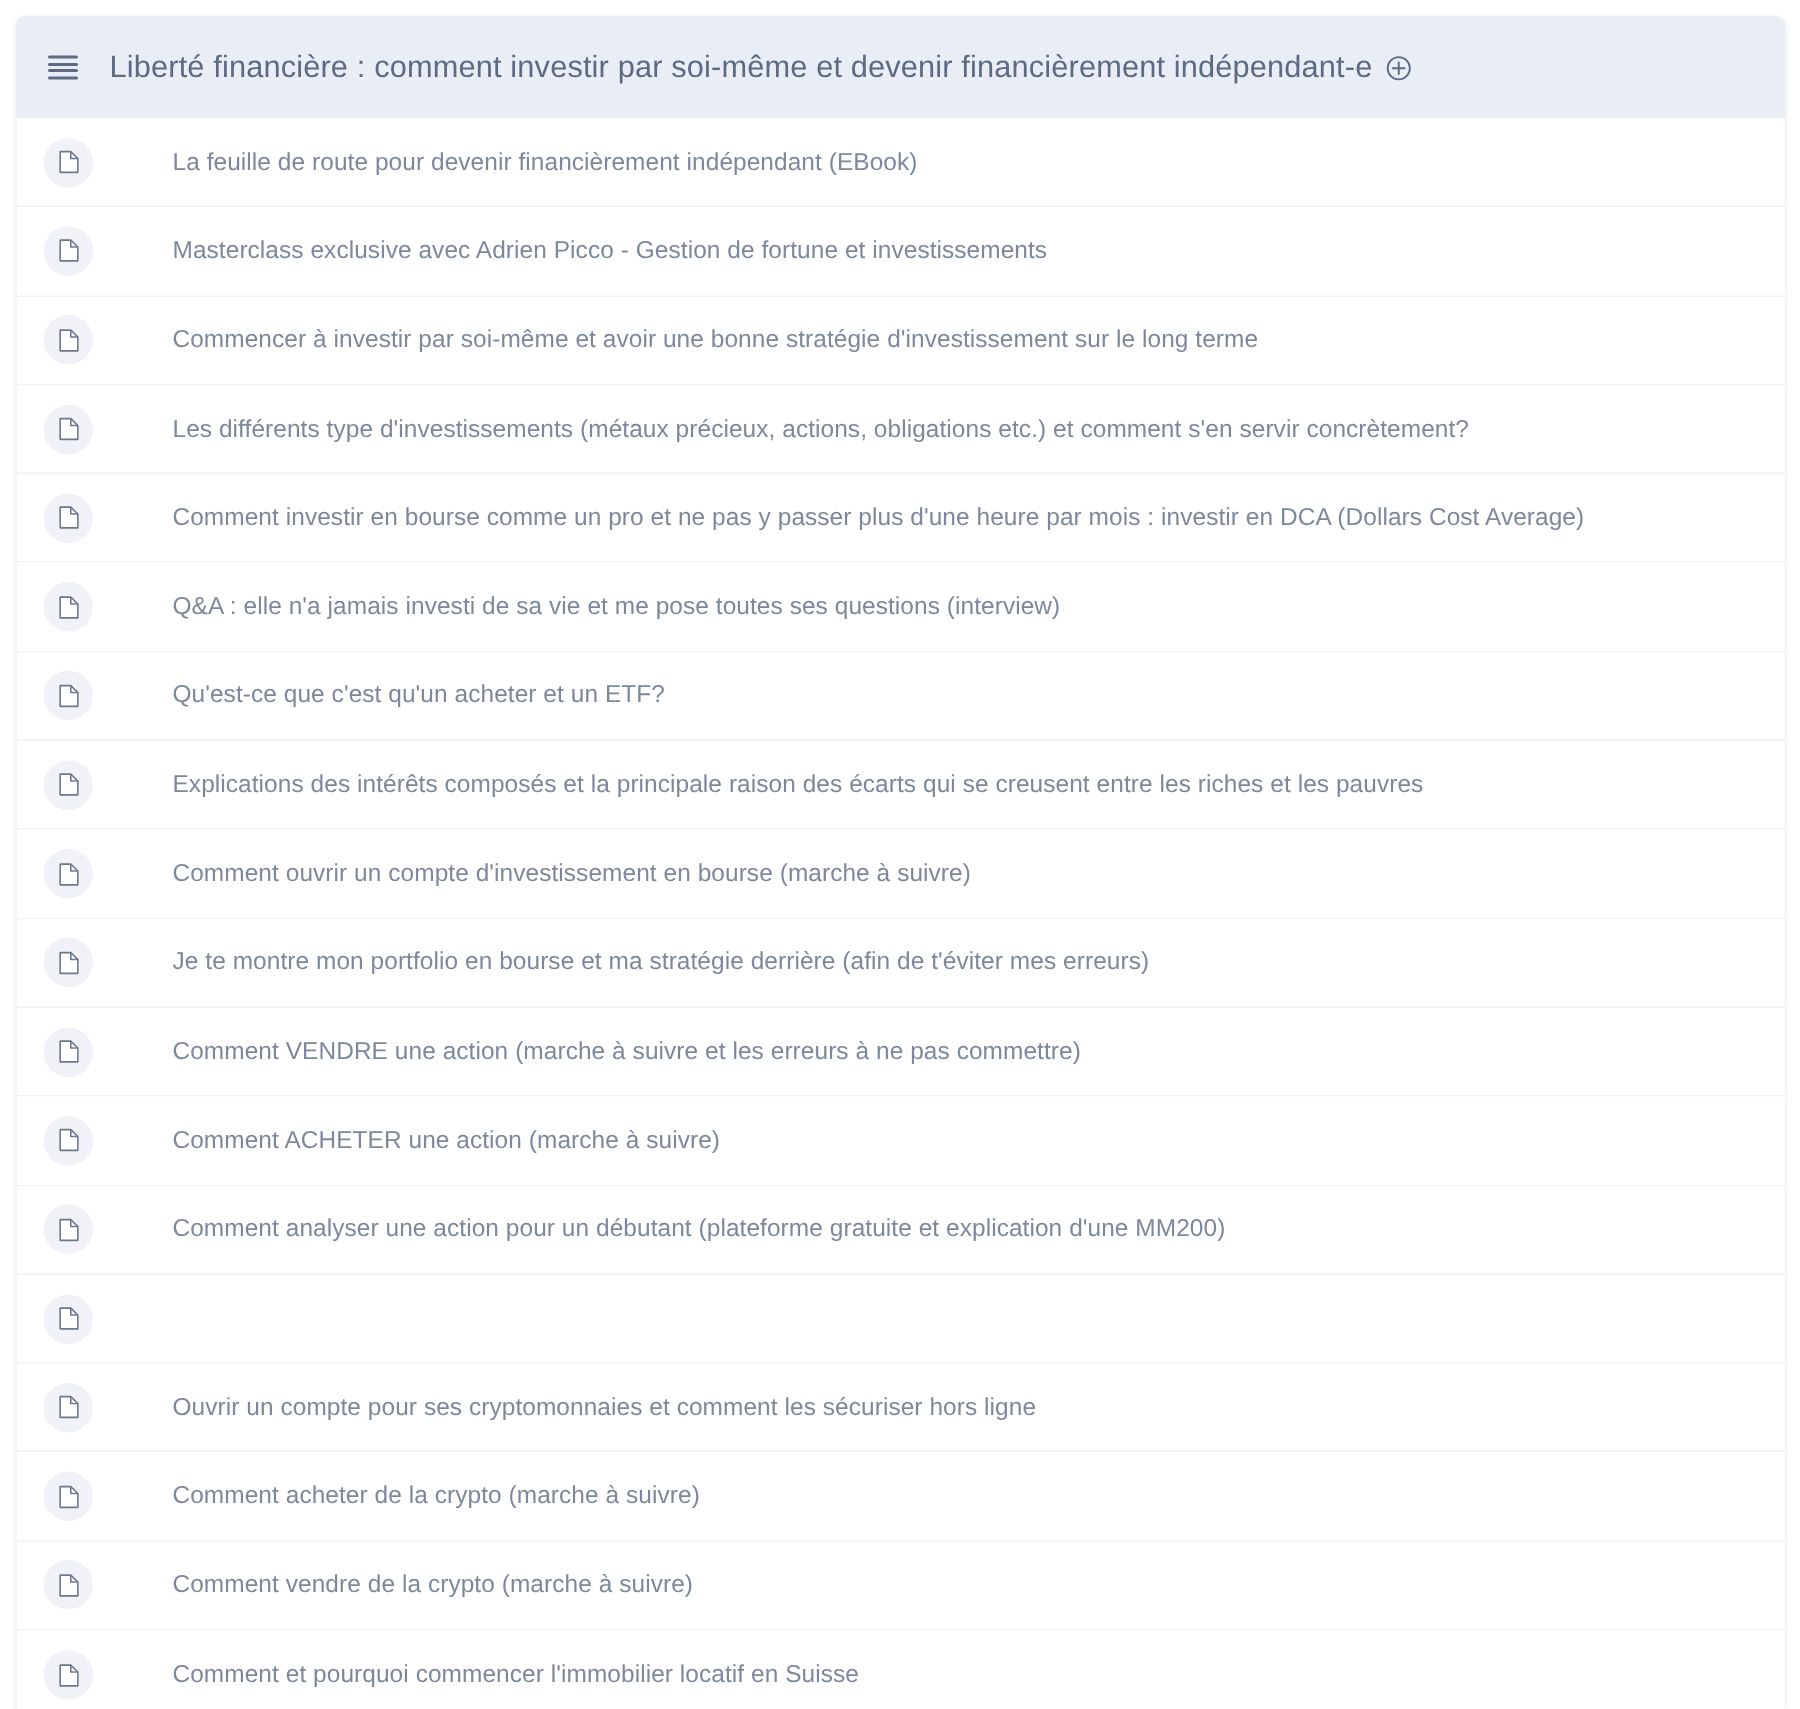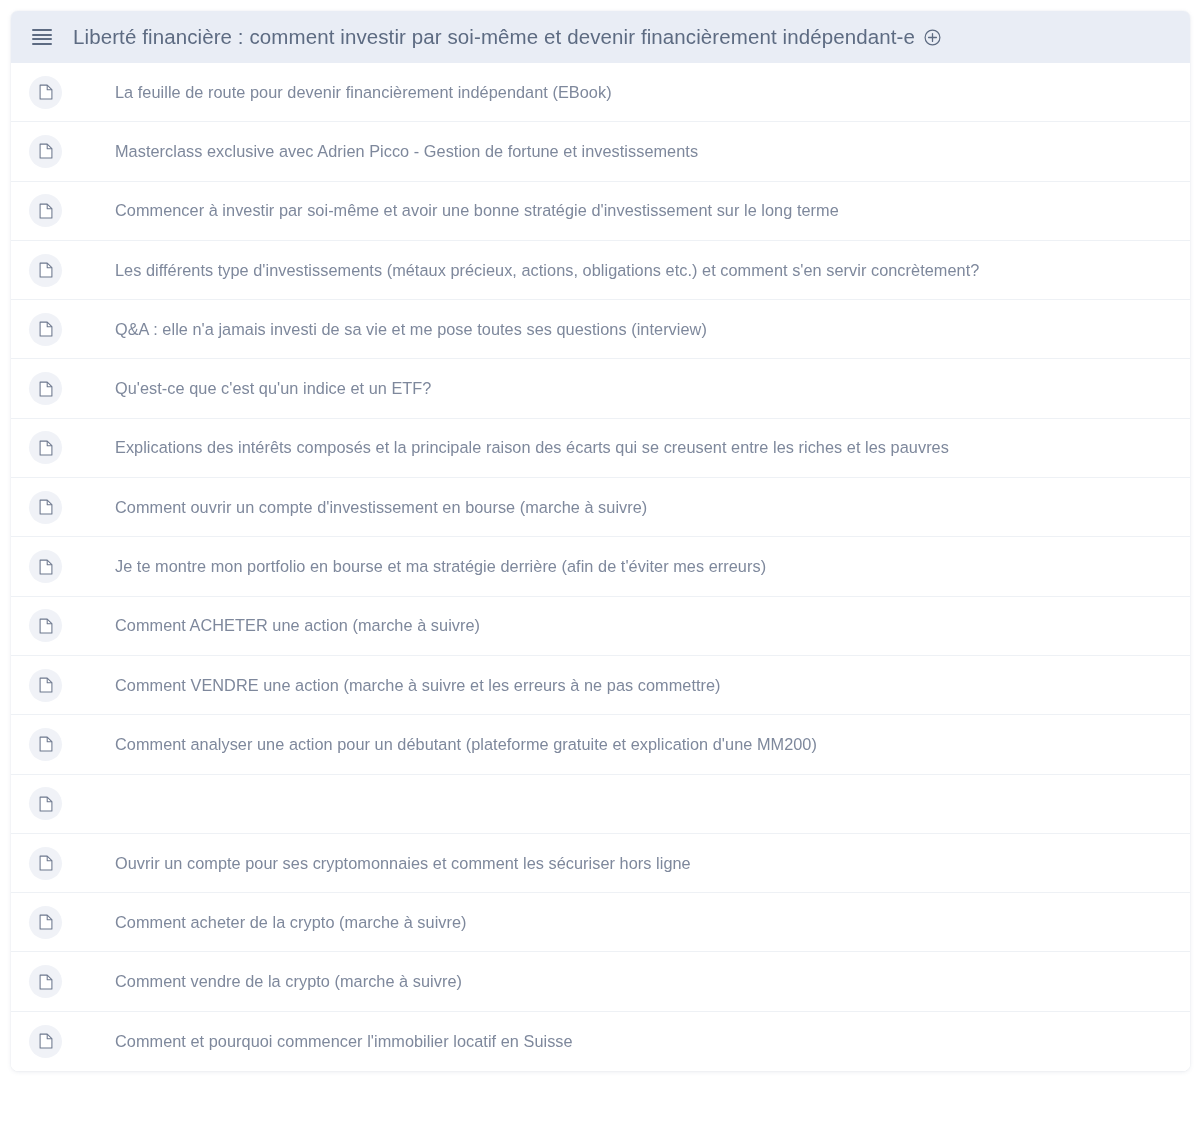--- a/index.html
+++ b/index.html
@@ -24,21 +24,21 @@
     background: #ffffff;
     border-radius: 7px;
     box-shadow: 0 1px 4px rgba(90, 105, 140, 0.13), 0 0 1px rgba(90,105,140,0.18);
     overflow: hidden;
   }
 
   
   .card-header {
     display: flex;
     align-items: center;
-    height: 52px;
+    height: 68px;
     background: #e9edf5;
     padding: 0 18px 0 21px;
   }
 
   .drag-handle {
     width: 20px;
     height: 16px;
     display: flex;
     flex-direction: column;
     justify-content: space-between;
@@ -168,30 +168,39 @@
           </span>
           <span class="lesson-title">Les différents type d'investissements (métaux précieux, actions, obligations etc.) et comment s'en servir concrètement?</span>
         </div>
         <div class="lesson-row">
           <span class="lesson-icon-wrap">
             <svg width="14" height="16" viewBox="0 0 14 16" aria-hidden="true">
               <path d="M1.1 1.1 H8.2 L12.9 5.7 V14.9 H1.1 Z" fill="#ffffff" stroke="#6d788e" stroke-width="1.05" stroke-linejoin="round"></path>
               <path d="M8.2 1.1 V5.7 H12.9" fill="none" stroke="#6d788e" stroke-width="1.05" stroke-linejoin="round"></path>
             </svg>
           </span>
+          <span class="lesson-title">Comment investir en bourse comme un pro et ne pas y passer plus d'une heure par mois : investir en DCA (Dollars Cost Average)</span>
+        </div>
+        <div class="lesson-row">
+          <span class="lesson-icon-wrap">
+            <svg width="14" height="16" viewBox="0 0 14 16" aria-hidden="true">
+              <path d="M1.1 1.1 H8.2 L12.9 5.7 V14.9 H1.1 Z" fill="#ffffff" stroke="#6d788e" stroke-width="1.05" stroke-linejoin="round"></path>
+              <path d="M8.2 1.1 V5.7 H12.9" fill="none" stroke="#6d788e" stroke-width="1.05" stroke-linejoin="round"></path>
+            </svg>
+          </span>
           <span class="lesson-title">Q&amp;A : elle n'a jamais investi de sa vie et me pose toutes ses questions (interview)</span>
         </div>
         <div class="lesson-row">
           <span class="lesson-icon-wrap">
             <svg width="14" height="16" viewBox="0 0 14 16" aria-hidden="true">
               <path d="M1.1 1.1 H8.2 L12.9 5.7 V14.9 H1.1 Z" fill="#ffffff" stroke="#6d788e" stroke-width="1.05" stroke-linejoin="round"></path>
               <path d="M8.2 1.1 V5.7 H12.9" fill="none" stroke="#6d788e" stroke-width="1.05" stroke-linejoin="round"></path>
             </svg>
           </span>
-          <span class="lesson-title">Qu'est-ce que c'est qu'un indice et un ETF?</span>
+          <span class="lesson-title">Qu'est-ce que c'est qu'un acheter et un ETF?</span>
         </div>
         <div class="lesson-row">
           <span class="lesson-icon-wrap">
             <svg width="14" height="16" viewBox="0 0 14 16" aria-hidden="true">
               <path d="M1.1 1.1 H8.2 L12.9 5.7 V14.9 H1.1 Z" fill="#ffffff" stroke="#6d788e" stroke-width="1.05" stroke-linejoin="round"></path>
               <path d="M8.2 1.1 V5.7 H12.9" fill="none" stroke="#6d788e" stroke-width="1.05" stroke-linejoin="round"></path>
             </svg>
           </span>
           <span class="lesson-title">Explications des intérêts composés et la principale raison des écarts qui se creusent entre les riches et les pauvres</span>
         </div>
@@ -213,30 +222,30 @@
           </span>
           <span class="lesson-title">Je te montre mon portfolio en bourse et ma stratégie derrière (afin de t'éviter mes erreurs)</span>
         </div>
         <div class="lesson-row">
           <span class="lesson-icon-wrap">
             <svg width="14" height="16" viewBox="0 0 14 16" aria-hidden="true">
               <path d="M1.1 1.1 H8.2 L12.9 5.7 V14.9 H1.1 Z" fill="#ffffff" stroke="#6d788e" stroke-width="1.05" stroke-linejoin="round"></path>
               <path d="M8.2 1.1 V5.7 H12.9" fill="none" stroke="#6d788e" stroke-width="1.05" stroke-linejoin="round"></path>
             </svg>
           </span>
+          <span class="lesson-title">Comment VENDRE une action (marche à suivre et les erreurs à ne pas commettre)</span>
+        </div>
+        <div class="lesson-row">
+          <span class="lesson-icon-wrap">
+            <svg width="14" height="16" viewBox="0 0 14 16" aria-hidden="true">
+              <path d="M1.1 1.1 H8.2 L12.9 5.7 V14.9 H1.1 Z" fill="#ffffff" stroke="#6d788e" stroke-width="1.05" stroke-linejoin="round"></path>
+              <path d="M8.2 1.1 V5.7 H12.9" fill="none" stroke="#6d788e" stroke-width="1.05" stroke-linejoin="round"></path>
+            </svg>
+          </span>
           <span class="lesson-title">Comment ACHETER une action (marche à suivre)</span>
-        </div>
-        <div class="lesson-row">
-          <span class="lesson-icon-wrap">
-            <svg width="14" height="16" viewBox="0 0 14 16" aria-hidden="true">
-              <path d="M1.1 1.1 H8.2 L12.9 5.7 V14.9 H1.1 Z" fill="#ffffff" stroke="#6d788e" stroke-width="1.05" stroke-linejoin="round"></path>
-              <path d="M8.2 1.1 V5.7 H12.9" fill="none" stroke="#6d788e" stroke-width="1.05" stroke-linejoin="round"></path>
-            </svg>
-          </span>
-          <span class="lesson-title">Comment VENDRE une action (marche à suivre et les erreurs à ne pas commettre)</span>
         </div>
         <div class="lesson-row">
           <span class="lesson-icon-wrap">
             <svg width="14" height="16" viewBox="0 0 14 16" aria-hidden="true">
               <path d="M1.1 1.1 H8.2 L12.9 5.7 V14.9 H1.1 Z" fill="#ffffff" stroke="#6d788e" stroke-width="1.05" stroke-linejoin="round"></path>
               <path d="M8.2 1.1 V5.7 H12.9" fill="none" stroke="#6d788e" stroke-width="1.05" stroke-linejoin="round"></path>
             </svg>
           </span>
           <span class="lesson-title">Comment analyser une action pour un débutant (plateforme gratuite et explication d'une MM200)</span>
         </div>

